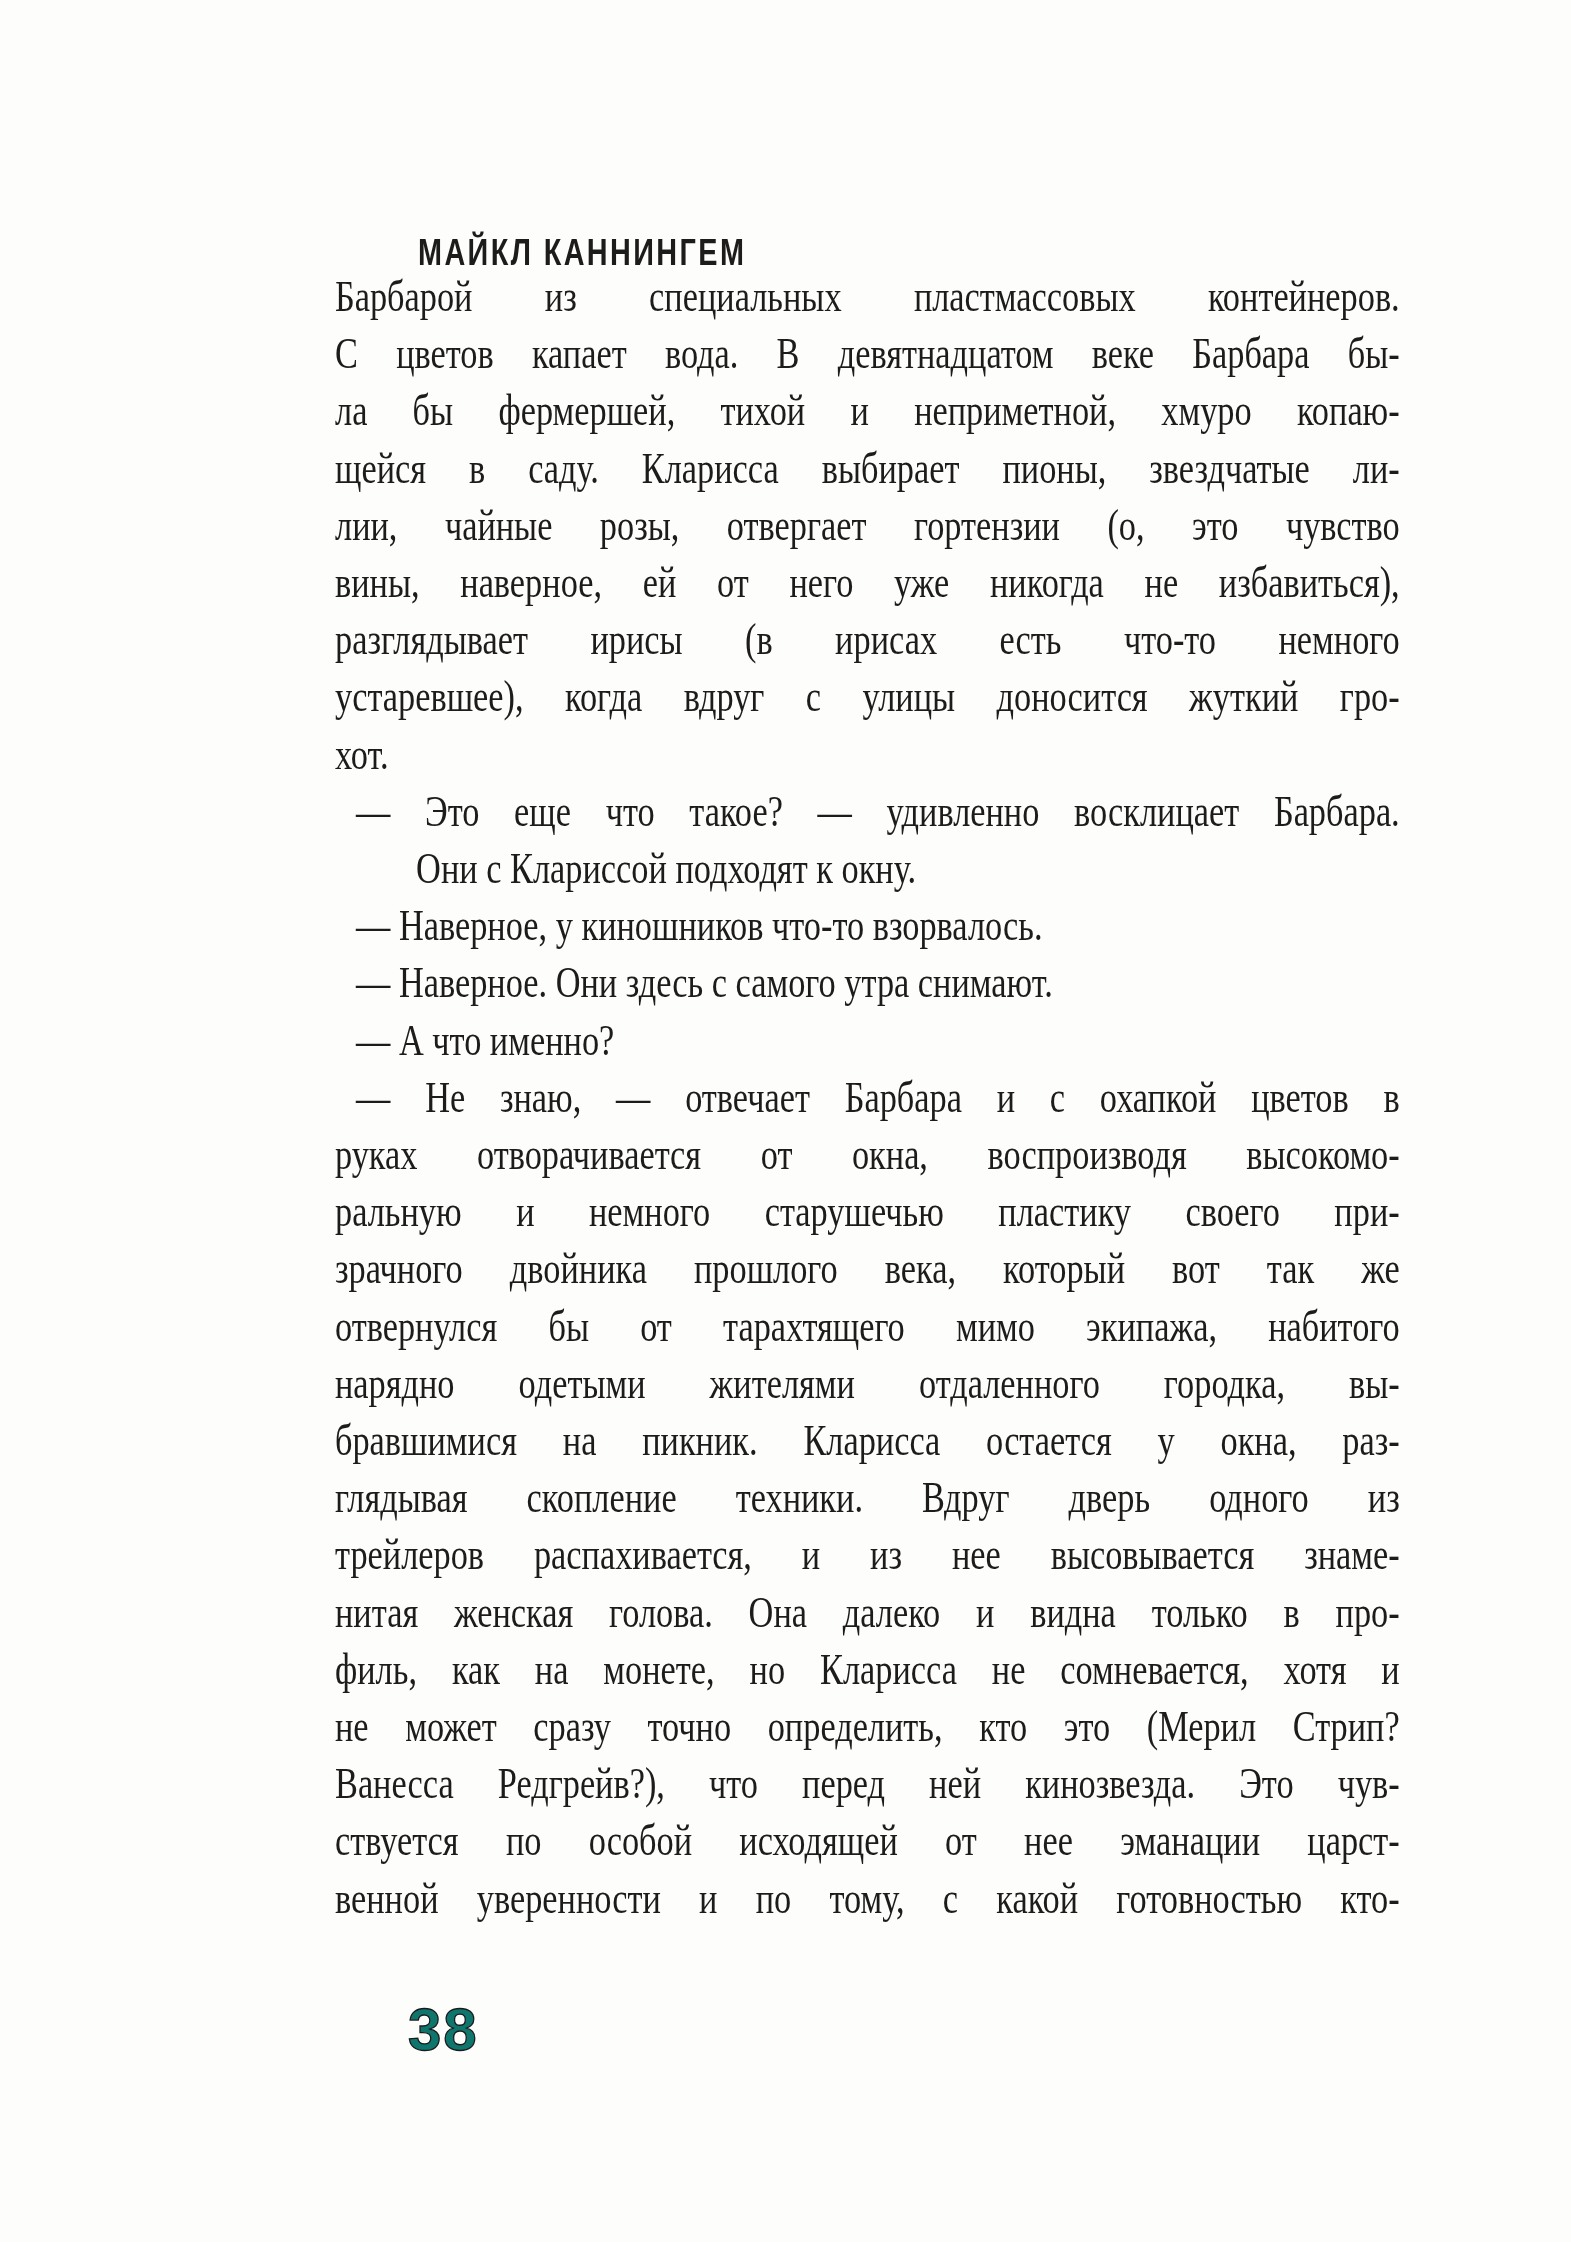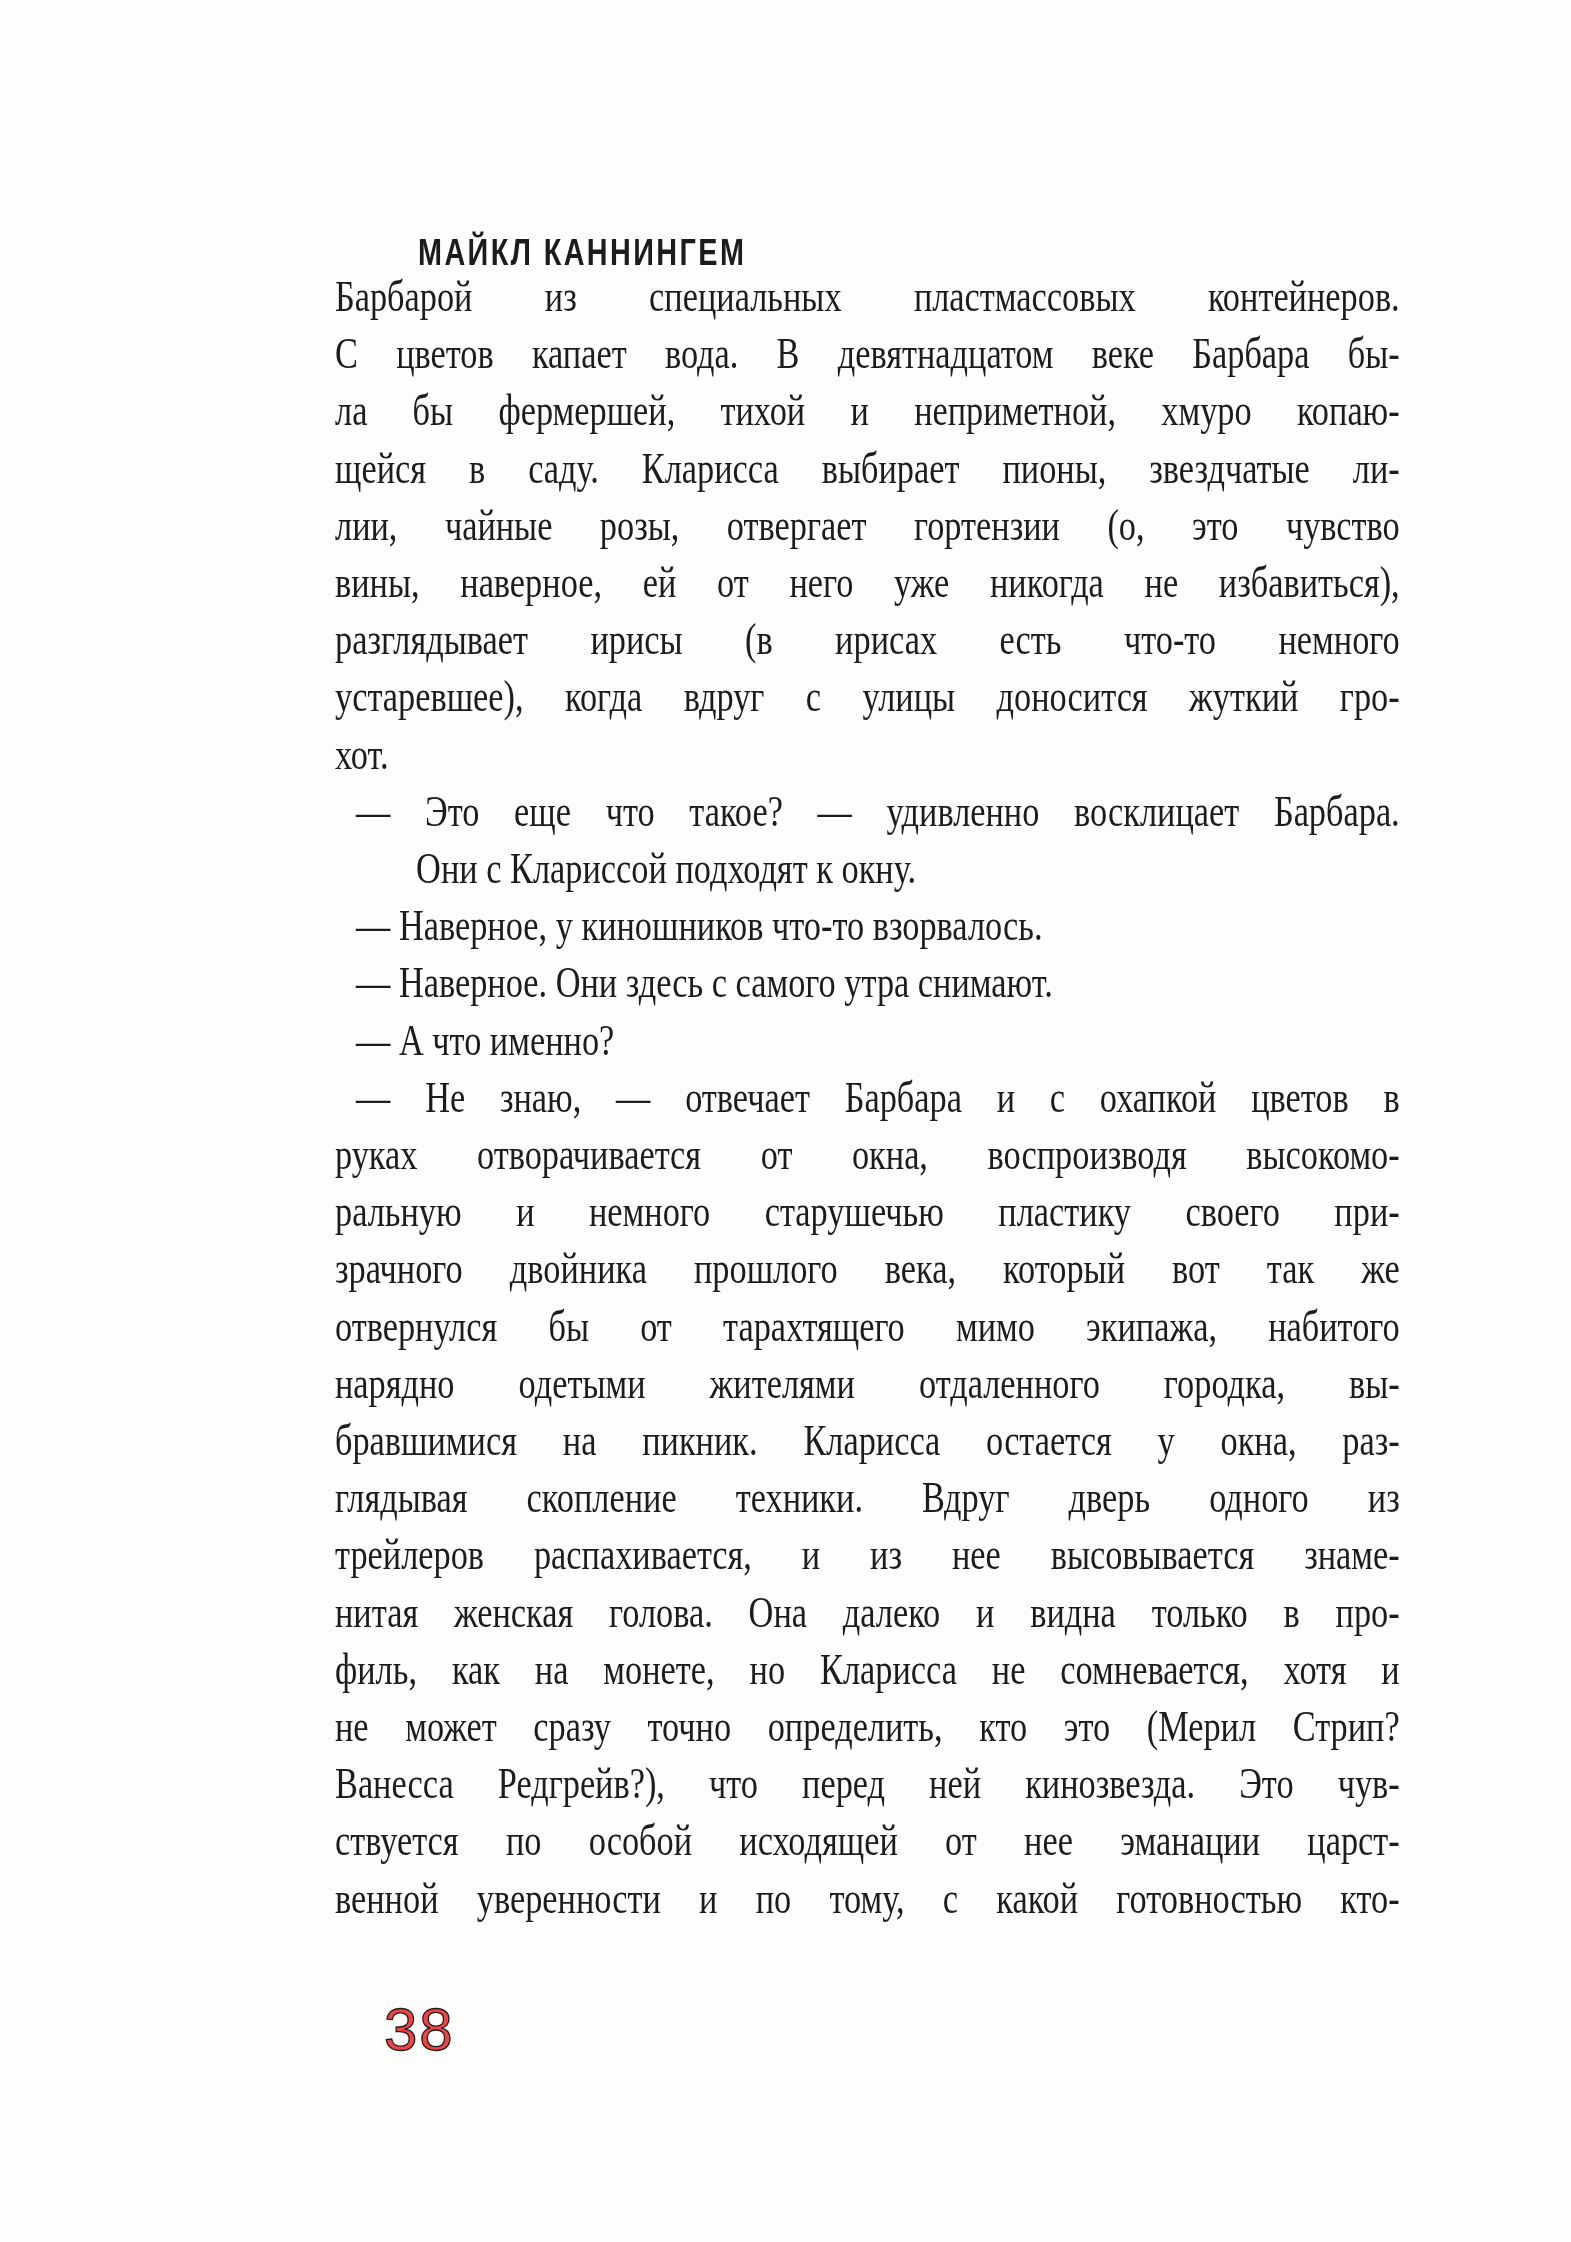--- a/index.html
+++ b/index.html
@@ -48,27 +48,27 @@
   }
   .line.just{
     text-align:justify;
     -moz-text-align-last:justify;
     text-align-last:justify;
   }
   .ind-dash{ padding-left:27px; }
   .ind-para{ padding-left:104px; }
   .page-number{
     position:absolute;
-    left:384px;
+    left:408px;
     top:1995px;
     font-family:"Liberation Sans", sans-serif;
-    font-weight:normal;
+    font-weight:bold;
     font-size:60px;
     letter-spacing:2px;
-    color:#ef4444;
+    color:#0f766e;
     -webkit-text-stroke:1.3px #1b1b1b;
   }
 </style>
 </head>
 <body>
 
 <div class="page">
   <div class="running-header">МАЙКЛ КАННИНГЕМ</div>
 
   <div class="text-block" id="text-block">

